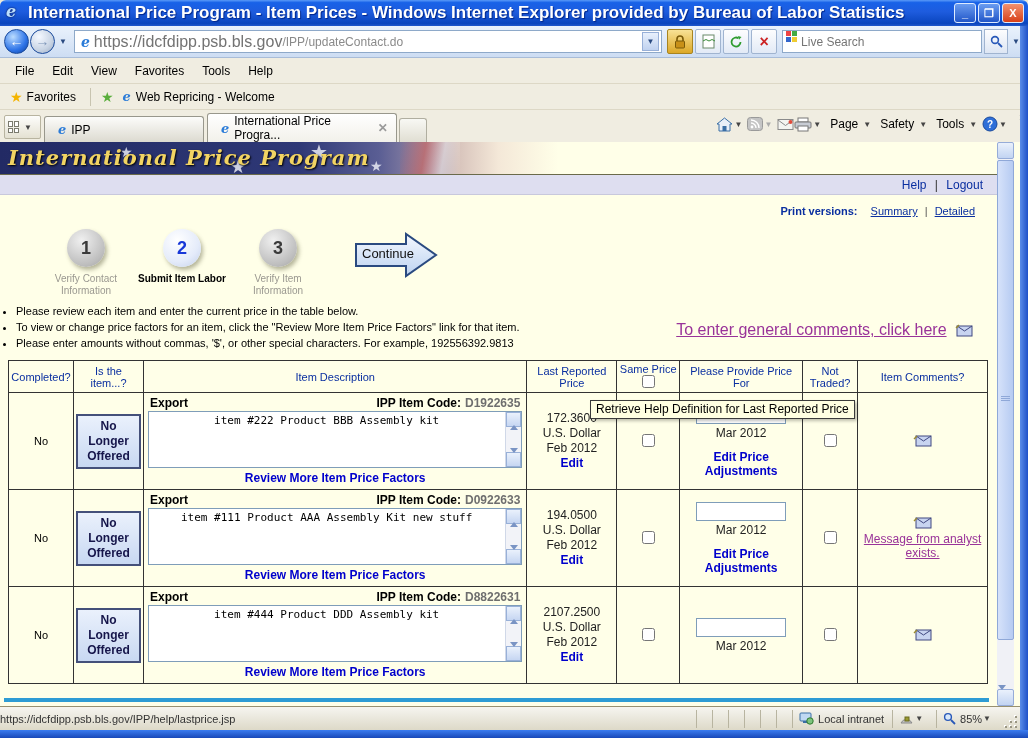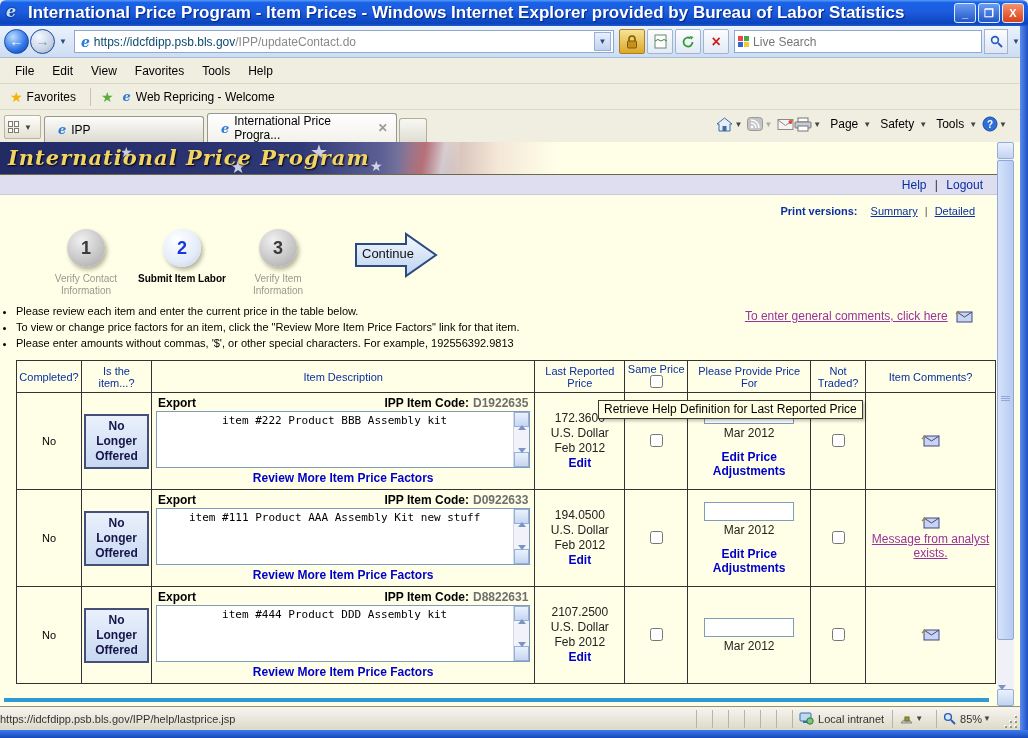--- a/index.html
+++ b/index.html
@@ -15,28 +15,28 @@
   .winbtn.close { background:linear-gradient(180deg,#F29270,#D84018); }
 
   
   .addrrow { height:32px; background:linear-gradient(180deg,#EAF2FC,#CDDDF3); display:flex; align-items:center; padding:0 4px; border-bottom:1px solid #A8BCD8; }
   .navcircle { width:25px; height:25px; border-radius:50%; border:1px solid #1A4A9C; text-align:center; line-height:23px; font-size:14px; font-weight:bold; color:#fff; }
   .navcircle.back { background:radial-gradient(circle at 35% 30%, #BADCFF, #2E74E8 60%, #0A3E9C); }
   .navcircle.fwd  { background:radial-gradient(circle at 35% 30%, #F4F8FF, #C8D4E4 60%, #98A8C0); color:#7E96B8; margin-left:1px; }
   .dd-arrow { font-size:8px; color:#2A4A80; margin:0 4px; }
   .urlfield { flex:1; height:23px; background:#fff; border:1px solid #8EA9C9; display:flex; align-items:center; padding:0 2px; margin:0 3px; }
   .urlfield .ie-ico { color:#2C7CD8; font:italic bold 14px/14px "DejaVu Serif",serif; margin:0 4px; }
-  .url-host { font-size:12px; color:#0c4a6e; }
+  .url-host { font-size:16px; color:#737373; }
   .url-path { font-size:12px; color:#8A8A8A; }
   .urlfield .spacer { flex:1; }
   .url-dd { width:17px; height:19px; background:linear-gradient(180deg,#E8F0FC,#C0D2F0); border:1px solid #98B0D8; text-align:center; font-size:8px; line-height:18px; color:#2A4A80; }
   .chromebtn { width:26px; height:25px; border:1px solid #A0B4D0; border-radius:2px; margin-left:2px; display:flex; align-items:center; justify-content:center; background:linear-gradient(180deg,#FDFDFE,#E2EAF6); }
   .chromebtn.lock { background:linear-gradient(180deg,#F8E296,#DCA828); border-color:#A88420; }
   .stop-x { color:#CC2222; font-weight:bold; font-size:16px; }
-  .searchbox { width:248px; height:23px; background:#fff; border:1px solid #8EA9C9; display:flex; align-items:center; padding:0 3px; margin-left:5px; }
+  .searchbox { width:200px; height:23px; background:#fff; border:1px solid #8EA9C9; display:flex; padding:0 3px; margin-left:5px; }
   .winflag { width:11px; height:11px; display:grid; grid-template-columns:5px 5px; grid-gap:1px; margin-right:4px; }
   .winflag i { display:block; height:5px; }
   .searchbox input { flex:1; border:none; outline:none; font-size:12px; color:#444; background:transparent; }
   .searchbtn { width:24px; height:25px; margin-left:2px; background:linear-gradient(180deg,#FDFDFE,#DDE6F4); border:1px solid #A0B4D0; display:flex; align-items:center; justify-content:center; }
 
   
   .menurow { height:26px; background:#F0EDE1; border-bottom:1px solid #DDD8C6; display:flex; align-items:center; padding-left:6px; }
   .menuitem { font-size:12px; color:#000; padding:3px 9px; }
   .favrow { height:26px; background:#F0EDE1; border-bottom:1px solid #DDD8C6; display:flex; align-items:center; padding-left:6px; }
   .star { color:#F4B400; font-size:14px; margin:0 4px; }
@@ -79,25 +79,25 @@
     background:radial-gradient(circle at 38% 30%, #F0F0F0, #BDBDBD 70%, #9E9E9E); box-shadow:2px 3px 4px rgba(90,90,60,.45); }
   .step.active .circle { background:radial-gradient(circle at 38% 30%, #FFFFFF, #E4EBFA 60%, #C2CFEA); color:#1838D8; }
   .steplabel { font-size:10px; color:#9A9890; margin-top:6px; line-height:12px; }
   .step.active .steplabel { color:#000; font-weight:bold; }
   .continue { position:relative; width:86px; height:48px; margin-left:28px; margin-top:2px; }
   .continue span { position:absolute; left:8px; top:15px; font-size:13px; color:#111; }
 
   .introrow { position:relative; margin-top:8px; }
   .bullets { width:640px; padding-left:16px; font-size:11px; color:#000; }
   .bullets li { margin-bottom:3px; line-height:13px; }
-  .comments-link { position:absolute; right:24px; top:4px; font-size:12px; }
+  .comments-link { position:absolute; right:24px; top:16px; font-size:16px; }
   .comments-link a { color:#993399; text-decoration:underline; }
 
   
-  .tablewrap { position:relative; margin:10px 0 0 16px; }
+  .tablewrap { position:relative; margin:10px 0 0 8px; }
   table.items { border-collapse:collapse; width:980px; font-size:11px; }
   table.items th, table.items td { border:1px solid #333; vertical-align:middle; text-align:center; padding:2px; }
   table.items th { color:#0A2FA0; font-weight:normal; height:30px; font-size:11px; }
   td.desc { padding:0; text-align:left; vertical-align:top; }
   .desc-head { display:flex; justify-content:space-between; padding:1px 4px; font-size:12px; }
   .desc-head .exp { font-weight:bold; }
   .desc-head .codelabel { font-weight:bold; }
   .desc-head .codeval { font-weight:bold; color:#6E6E6E; margin-left:4px; }
   .textbox { position:relative; margin:0 2px; height:57px; background:#fff; border:1px solid #7F9DB9; }
   .textbox .txt { position:absolute; left:3px; top:2px; right:20px; font:11px "DejaVu Sans Mono",monospace; color:#000; }

